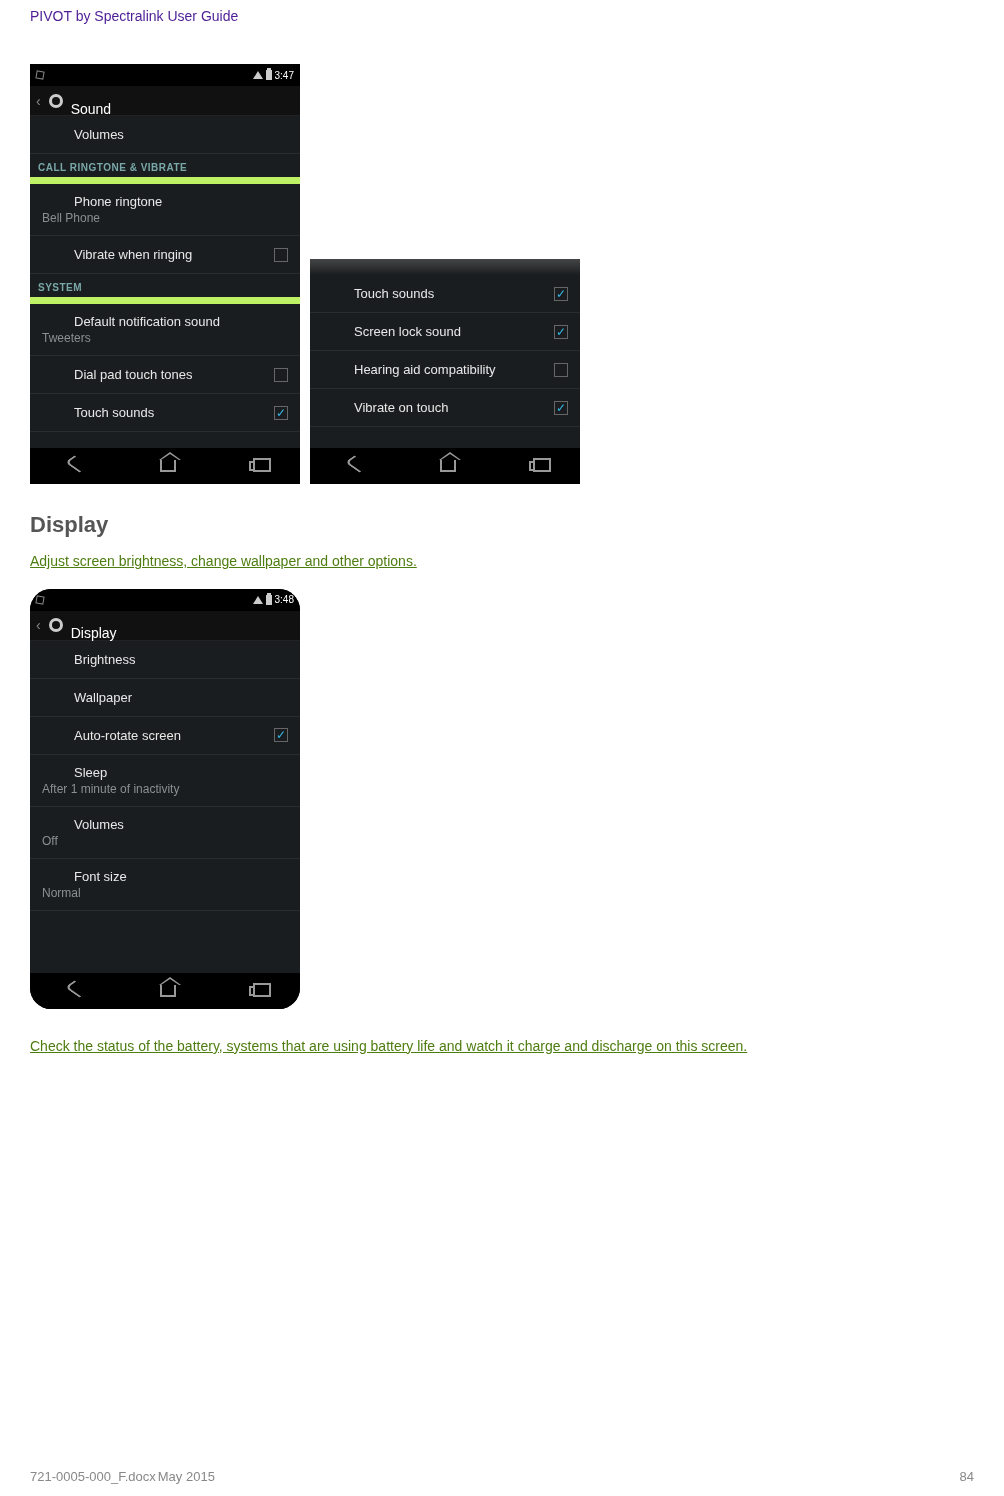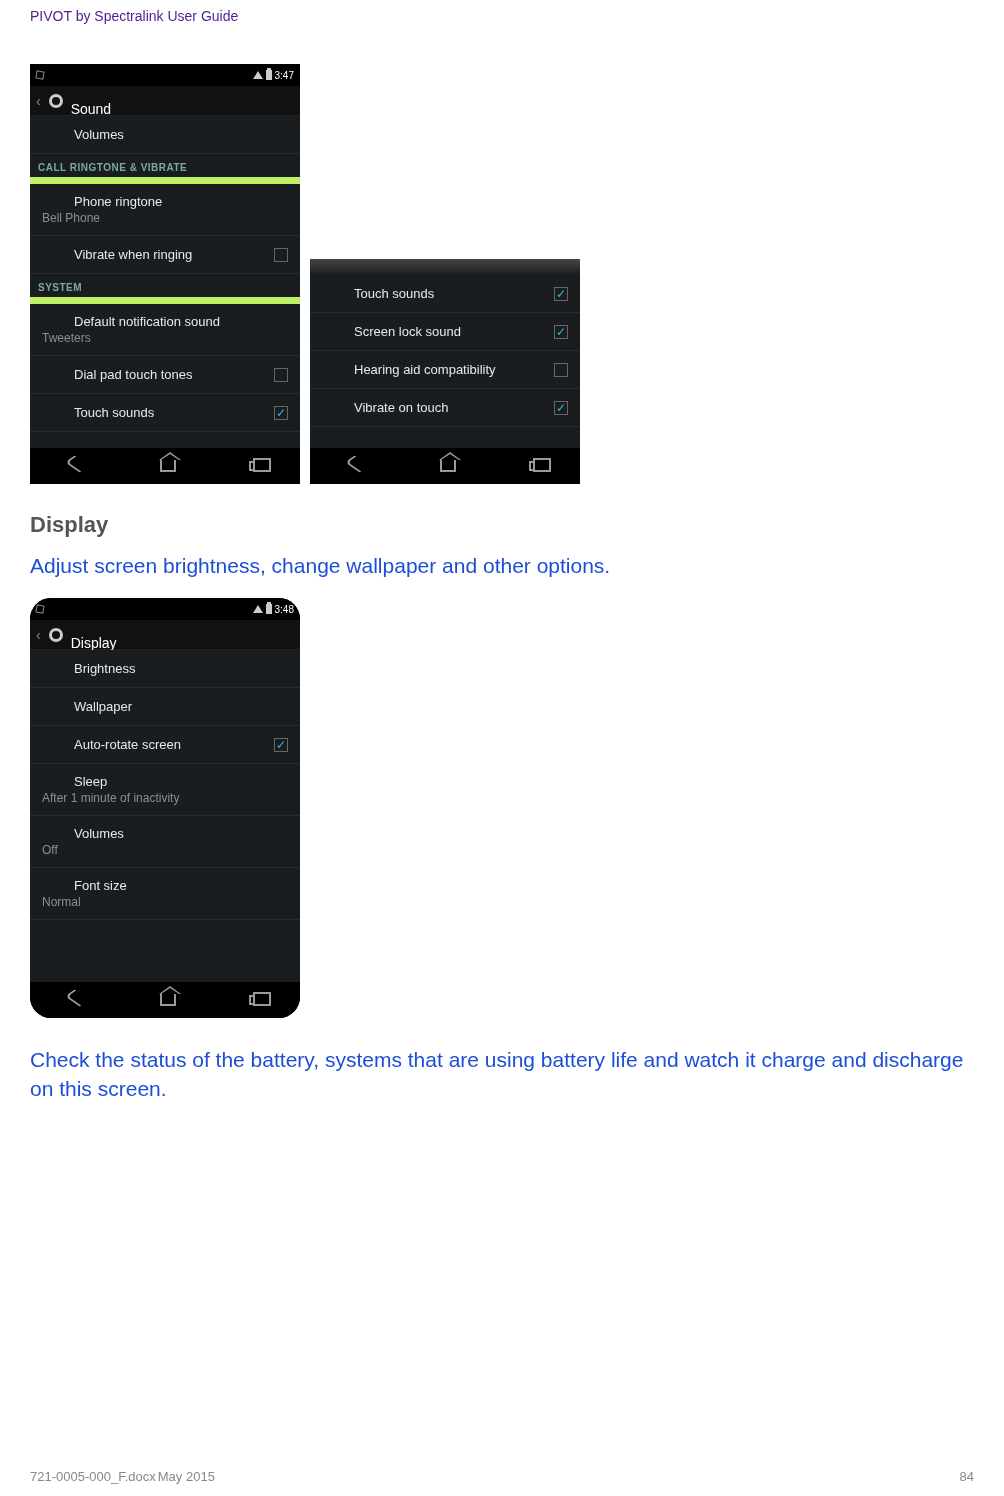--- a/index.html
+++ b/index.html
@@ -64,21 +64,21 @@
   .nav-home::before { content:""; position:absolute; top:-8px; left:-3px; width:0; height:0; border-left:11px solid transparent; border-right:11px solid transparent; border-bottom:8px solid #999; }
   .nav-home::after { content:""; position:absolute; top:-6px; left:-1px; width:0; height:0; border-left:9px solid transparent; border-right:9px solid transparent; border-bottom:6px solid #000; }
   .nav-recent { width:14px; height:10px; border:2px solid #999; position:relative; }
   .nav-recent::before { content:""; position:absolute; top:-5px; left:2px; width:14px; height:10px; border:2px solid #999; background:#000; }
   .crop-fade {
     height:22px;
     background: linear-gradient(to bottom, #555 0%, #1a1d1f 100%);
     margin-top:-6px;
   }
   .section-heading { font-size: 22px; color:#555; font-weight:bold; margin: 6px 0 14px 0; }
-  .body-text { font-size: 21px; color:#1d4ed8; line-height:1.35; margin-bottom:18px; }
+  .body-text { font-size: 14px; color:#4d7c0f; line-height:1.35; margin-bottom:18px;text-decoration:underline; }
   .footer {
     position:absolute; bottom:12px; left:0; right:0; padding:0 30px;
     display:flex; justify-content:space-between; font-size:13px; color:#888;
   }
   .footer-left { display:flex; flex-direction:row; gap:2px; }
 </style>
 </head>
 <body>
 
 <div class="page">

